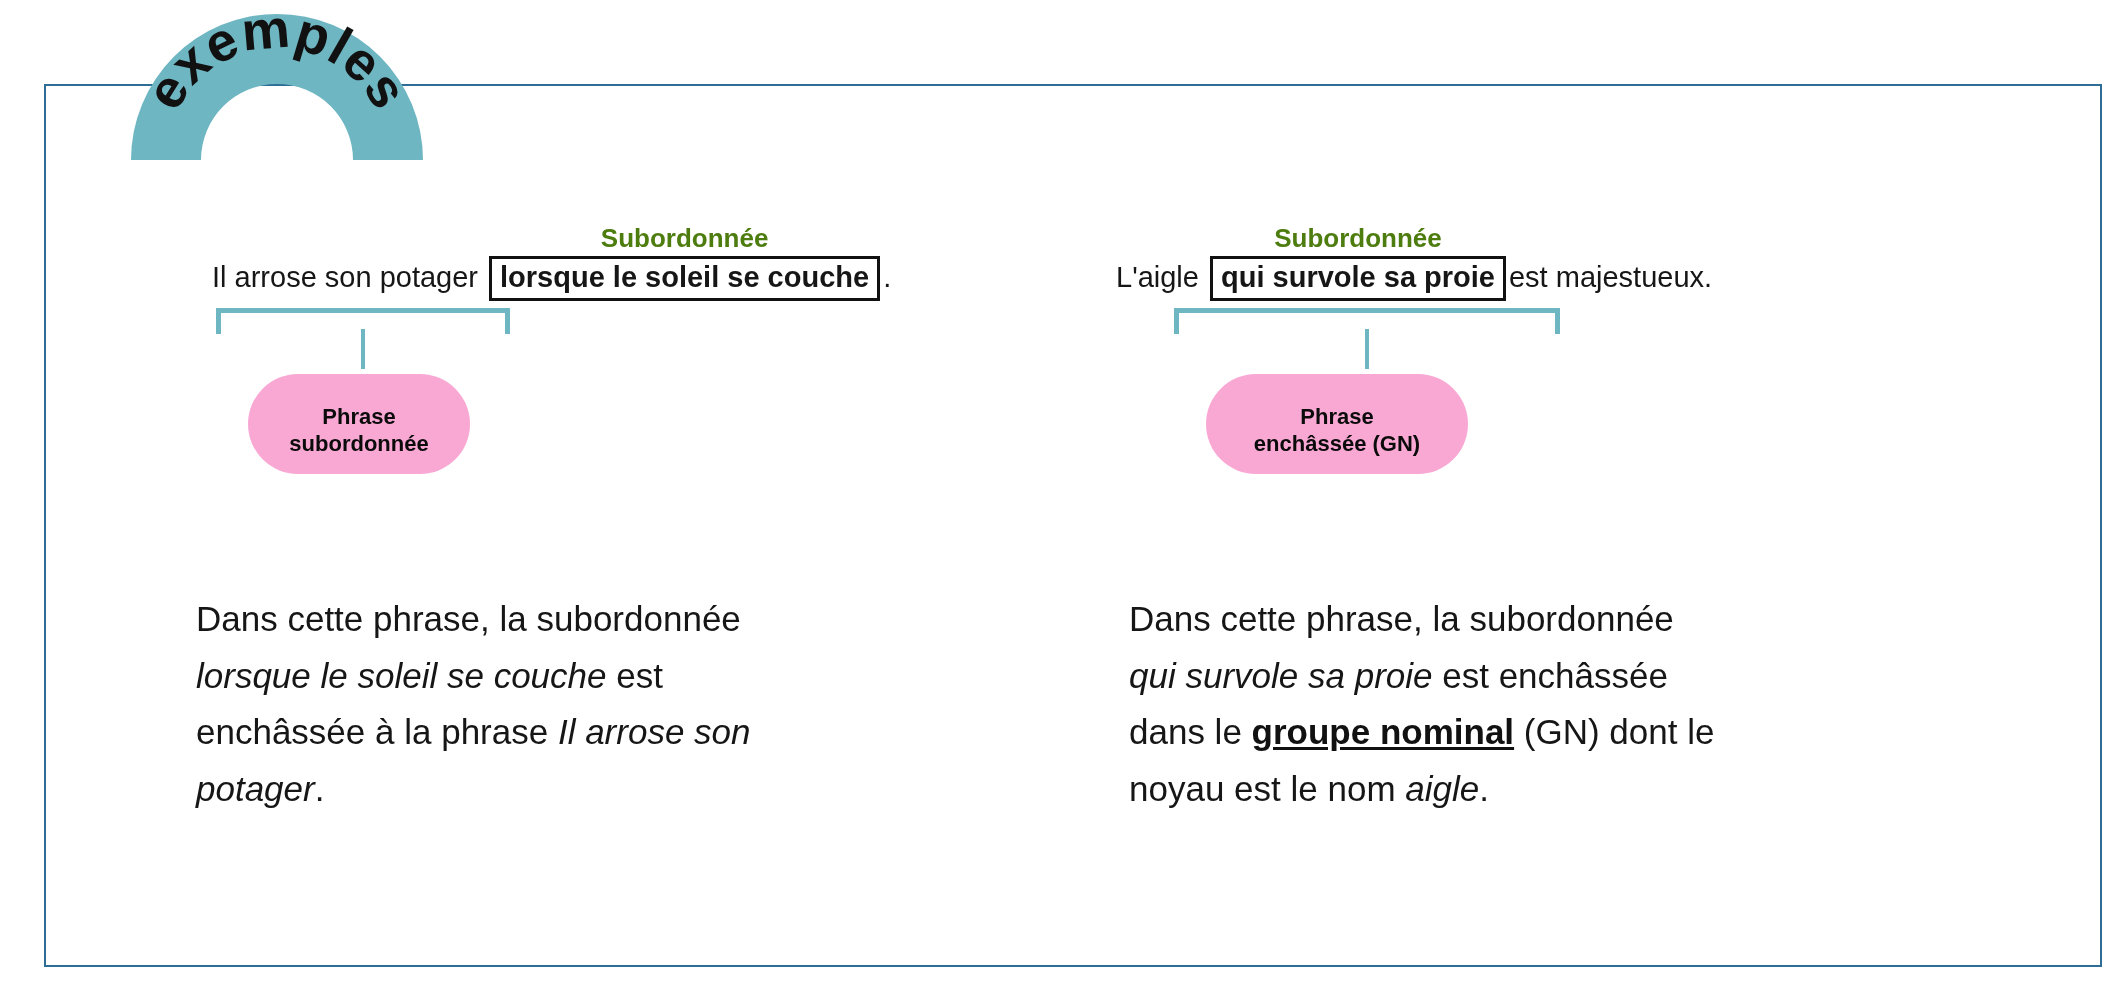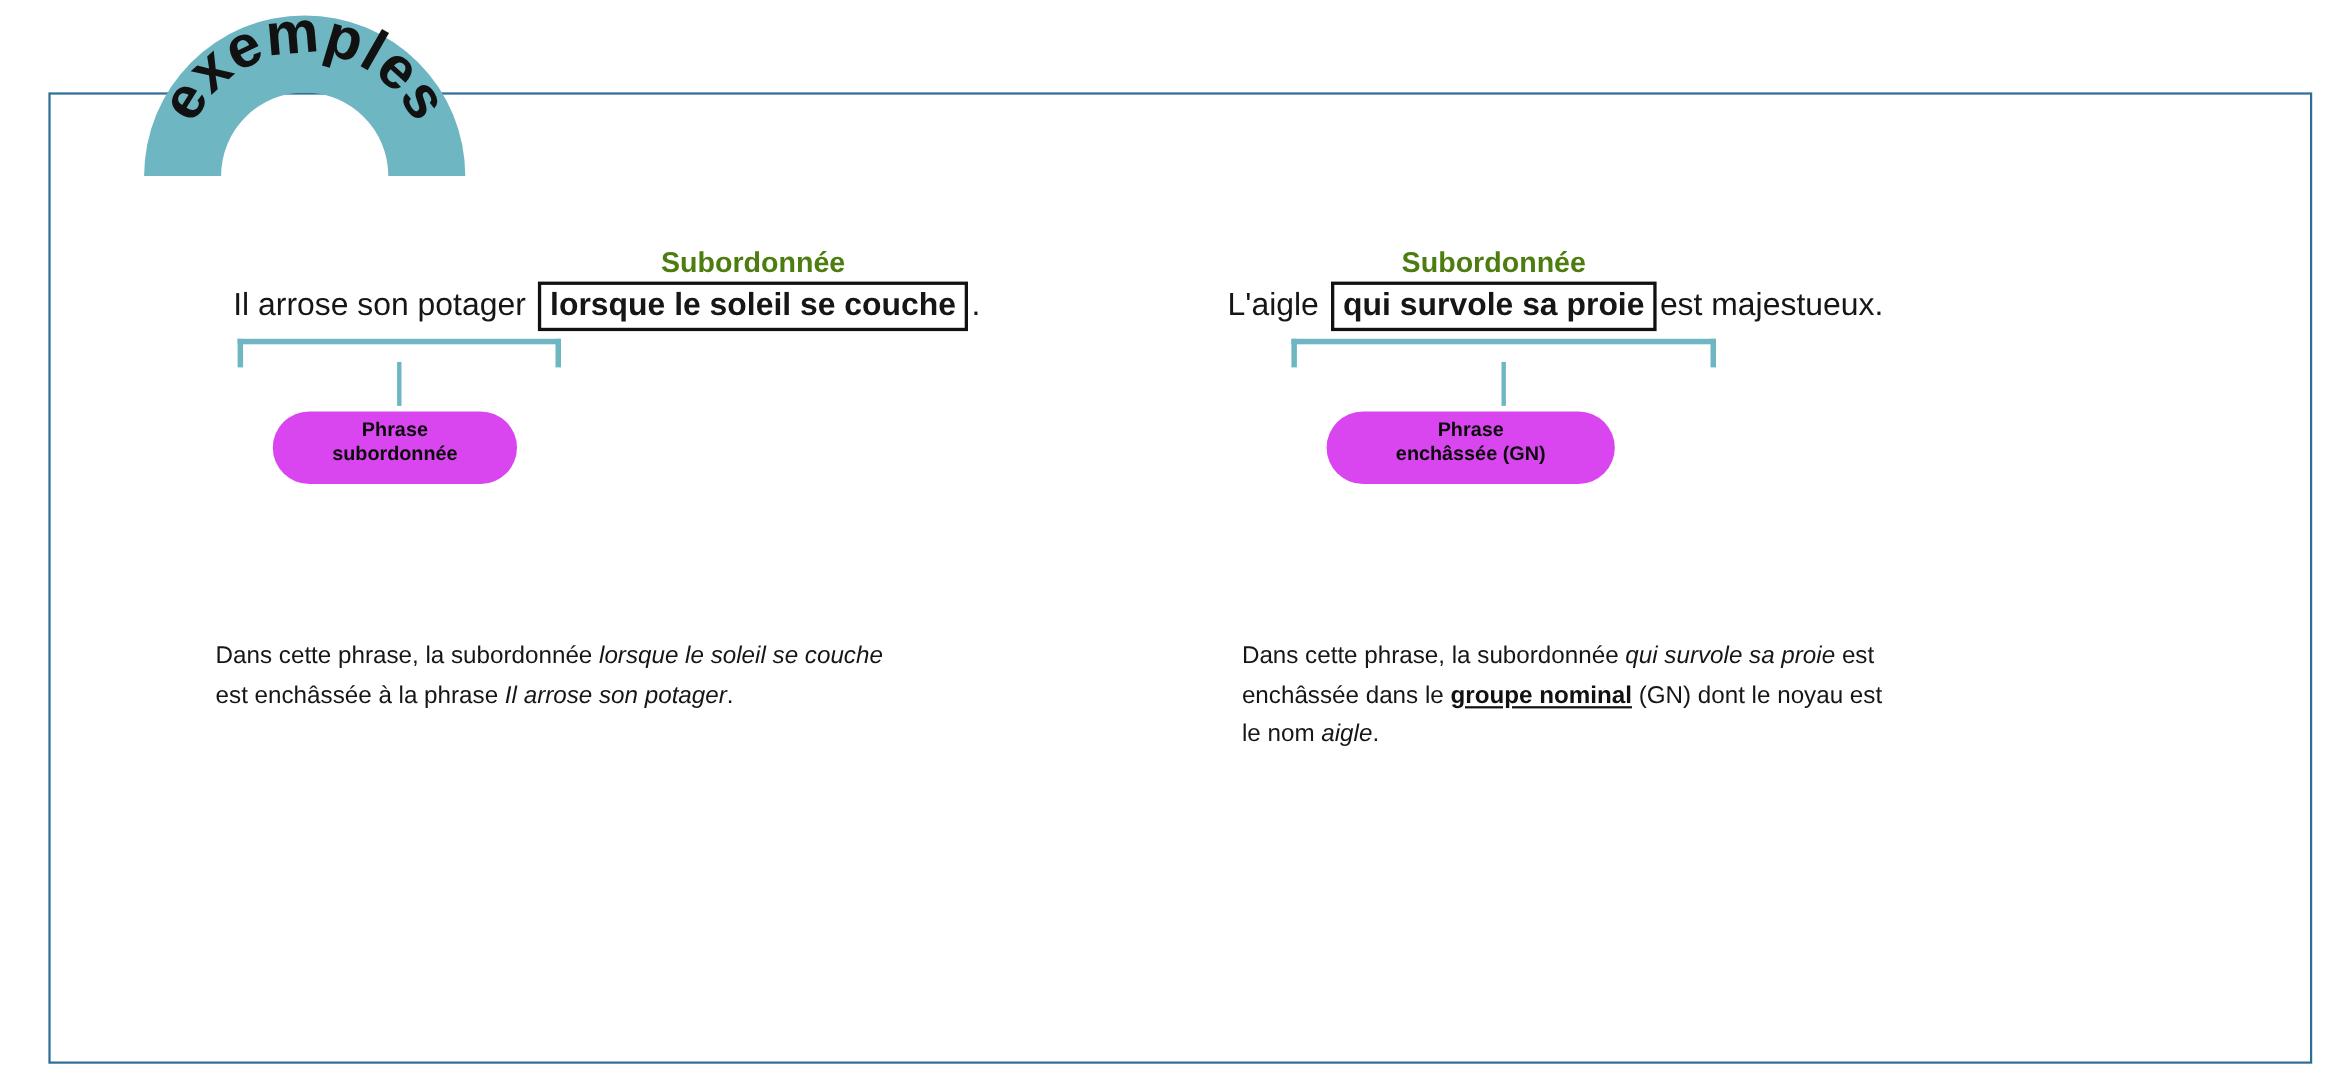--- a/index.html
+++ b/index.html
@@ -128,39 +128,39 @@
     width: 4px;
     height: 40px;
     background: #6fb6c3;
   }
   #example-col-0 .bracket-stem { left: 145px; }
   #example-col-1 .bracket-stem { left: 191px; }
 
   .pill {
     position: absolute;
     top: 288px;
-    background: #d946ef;
+    background: #f9a8d4;
     border-radius: 50px;
     color: #0b0b0b;
     font-weight: bold;
-    font-size: 18px;
+    font-size: 22px;
     line-height: 1.22;
     text-align: center;
-    padding: 6px 30px 16px 30px;
+    padding: 30px 30px 16px 30px;
     box-sizing: border-box;
   }
   #example-col-0 .pill { left: 52px; width: 222px; }
   #example-col-1 .pill { left: 90px; width: 262px; }
   .pill-line { display: block; white-space: nowrap; }
 
   
   .explanation {
     position: absolute;
     top: 470px;
-    font-size: 22px;
+    font-size: 35px;
     line-height: 1.62;
     color: #161616;
   }
   #example-col-0 .explanation { left: 0px; width: 640px; }
   #example-col-1 .explanation { left: 0px; width: 600px; margin-left: 13px; }
   .em { font-style: italic; }
   .term-link {
     font-weight: bold;
     text-decoration: underline;
     text-underline-offset: 3px;

